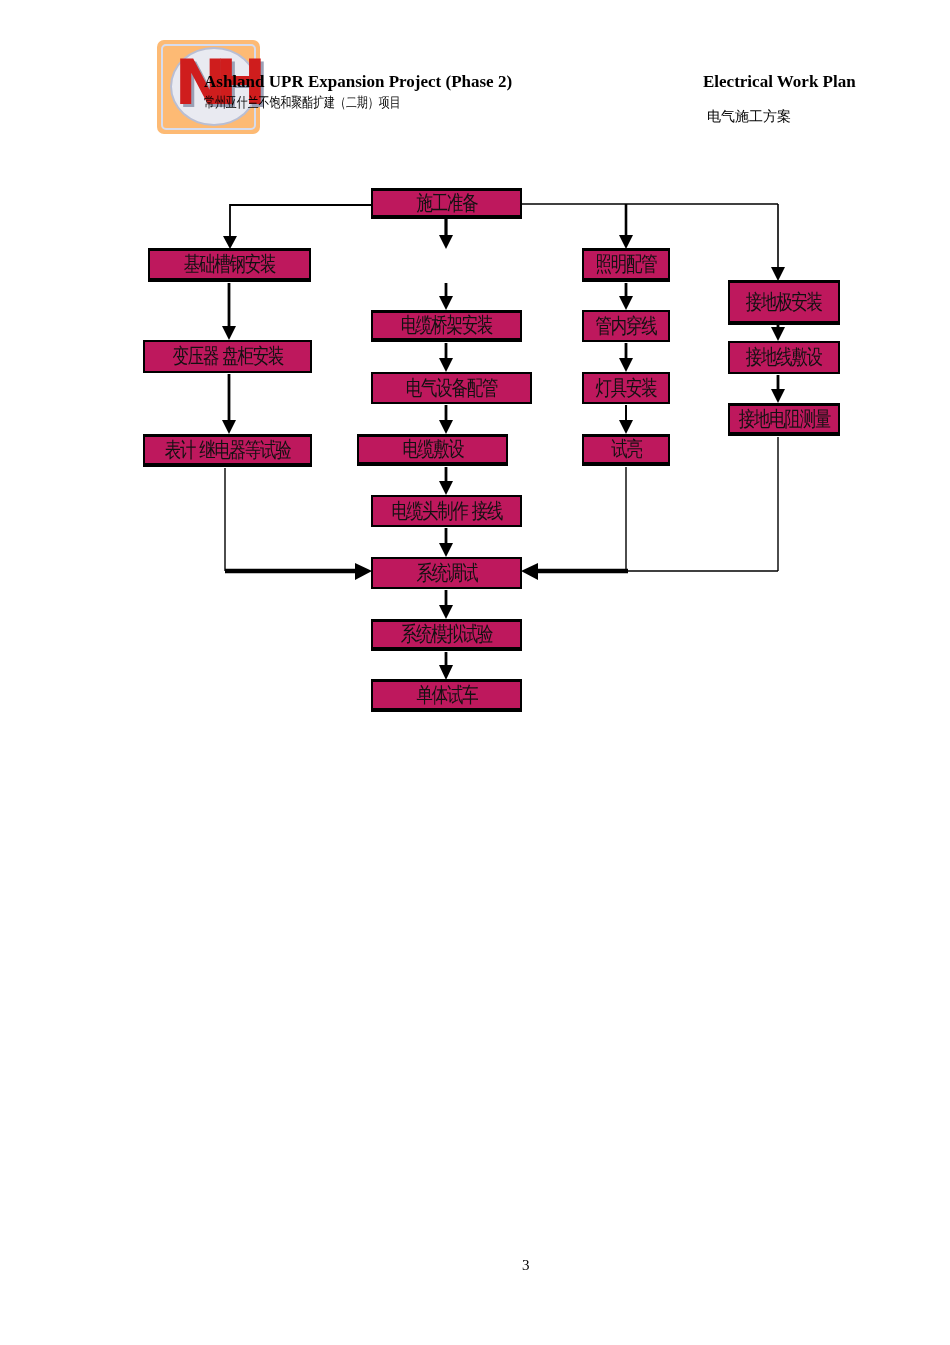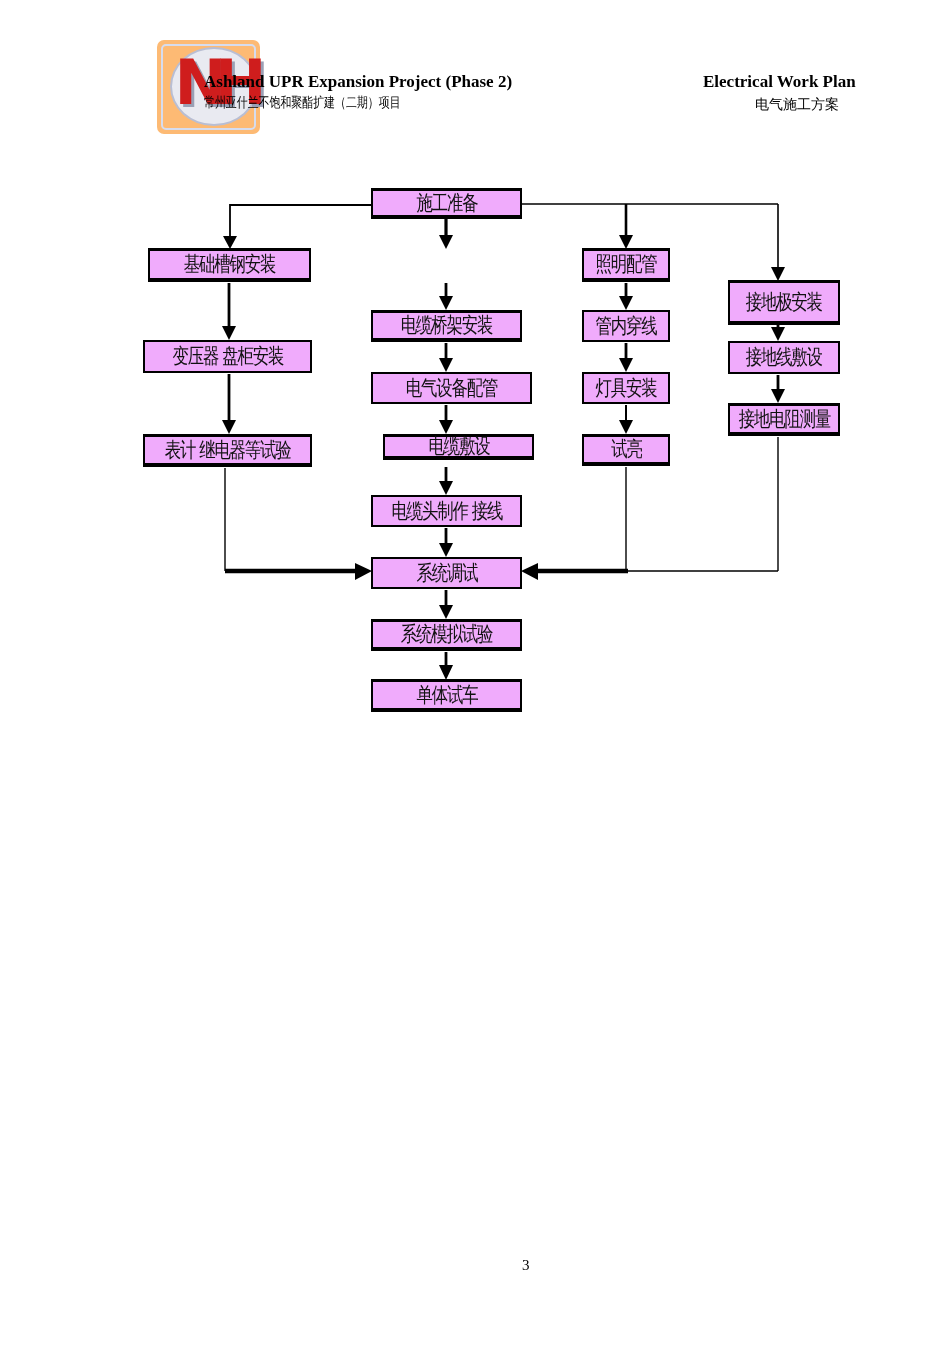--- a/index.html
+++ b/index.html
@@ -28,40 +28,40 @@
     font-weight:bold;font-size:17px;white-space:nowrap;
   }
   .title-zh{
     position:absolute;left:204px;top:94px;z-index:2;font-size:14px;white-space:nowrap;
     transform:scaleX(0.78);transform-origin:left top;
   }
   .right-en{
     position:absolute;left:703px;top:72px;font-weight:bold;font-size:17px;white-space:nowrap;text-align:center;
   }
   .right-zh{
-    position:absolute;left:707px;top:96px;font-size:14px;white-space:nowrap;margin-left:48px;
+    position:absolute;left:707px;top:108px;font-size:14px;white-space:nowrap;
   }
   
   .fbox{
-    position:absolute;background:#f0abfc;border:2px solid #000;box-sizing:border-box;
+    position:absolute;background:#be185d;border:2px solid #000;box-sizing:border-box;
     display:flex;align-items:center;justify-content:center;z-index:3;
   }
   .heavy{border-width:3px 2px 4px;}
   .sq{
     font-family:"DejaVu Sans",sans-serif;font-size:21px;line-height:1;color:#111;
     white-space:nowrap;display:inline-block;transform:scaleX(0.78);letter-spacing:-1.5px;
   }
   .b-start{left:371px;top:188px;width:151px;height:31px}
   .b-c1-0{left:148px;top:248px;width:163px;height:34px}
   .b-c1-1{left:143px;top:340px;width:169px;height:33px}
   .b-c1-2{left:143px;top:434px;width:169px;height:33px}
   .b-c2-0{left:371px;top:248px;width:151px;height:34px}
   .b-c2-1{left:371px;top:310px;width:151px;height:32px}
   .b-c2-2{left:371px;top:372px;width:161px;height:32px}
-  .b-c2-3{left:383px;top:434px;width:151px;height:26px}
+  .b-c2-3{left:357px;top:434px;width:151px;height:32px}
   .b-c2-4{left:371px;top:495px;width:151px;height:32px}
   .b-c2-5{left:371px;top:557px;width:151px;height:32px}
   .b-c2-6{left:371px;top:619px;width:151px;height:32px}
   .b-c2-7{left:371px;top:679px;width:151px;height:33px}
   .b-c3-0{left:582px;top:248px;width:88px;height:34px}
   .b-c3-1{left:582px;top:310px;width:88px;height:32px}
   .b-c3-2{left:582px;top:372px;width:88px;height:32px}
   .b-c3-3{left:582px;top:434px;width:88px;height:32px}
   .b-c4-0{left:728px;top:280px;width:112px;height:45px}
   .b-c4-1{left:728px;top:341px;width:112px;height:33px}

